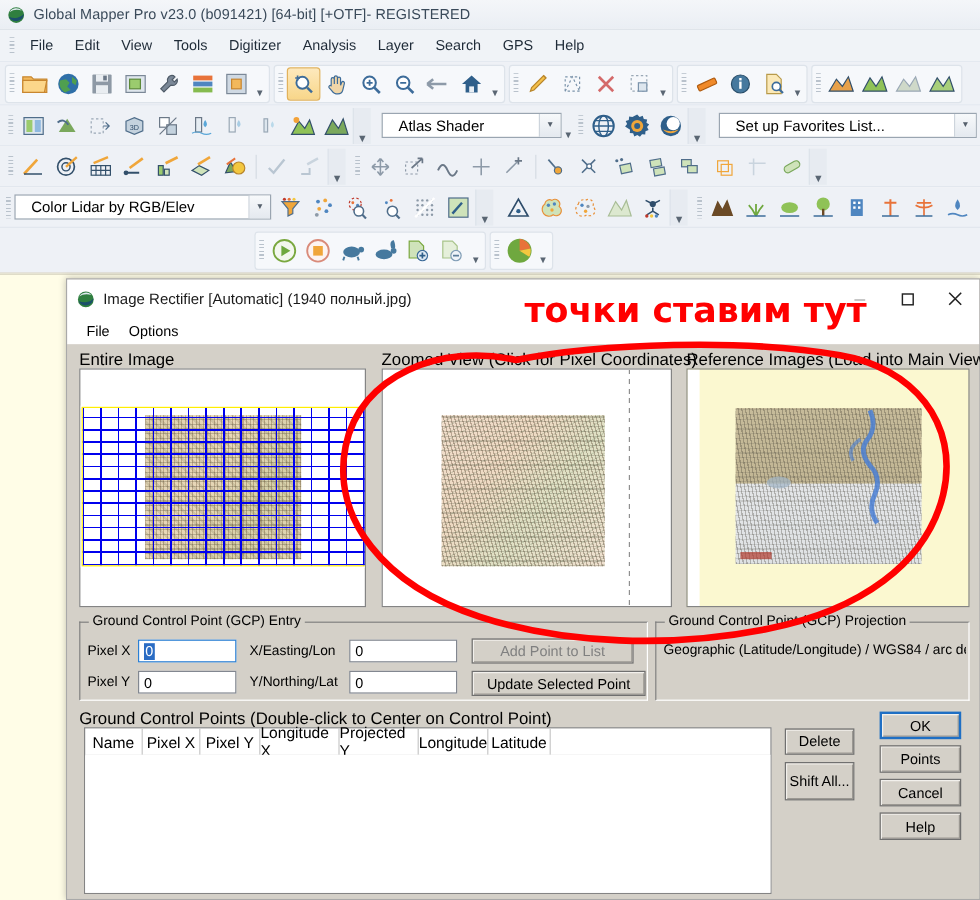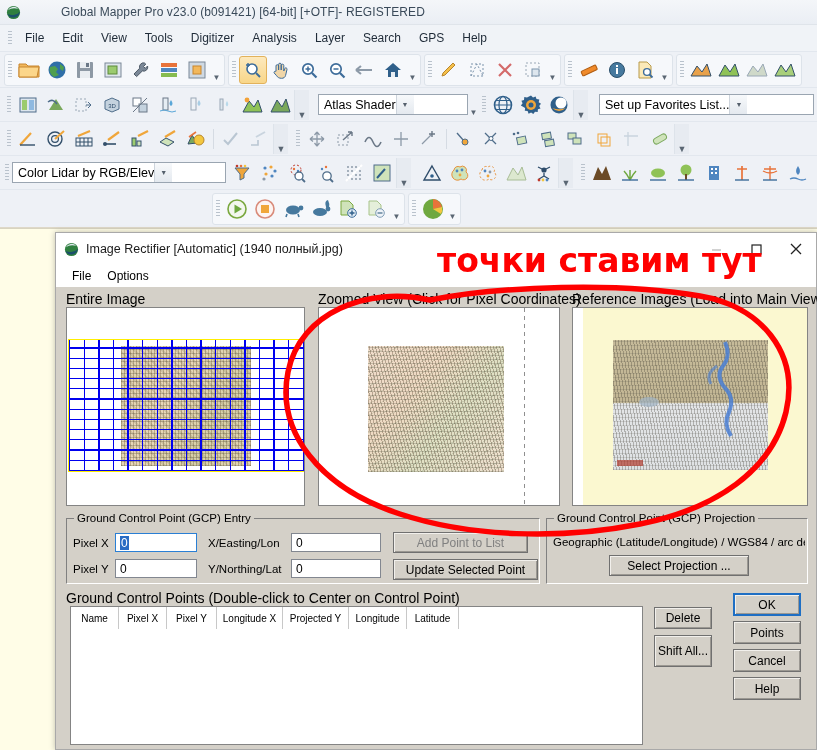--- a/index.html
+++ b/index.html
@@ -5,21 +5,21 @@
   html,body{margin:0;padding:0;}
   body{
     width:817px;height:750px;overflow:hidden;position:relative;
     font-family:"Liberation Sans","DejaVu Sans",sans-serif;
     font-size:12px;color:#000;background:#ffffff;
   }
   
   #app{position:absolute;left:0;top:0;width:817px;height:750px;background:#ffffff;}
   .titlebar{
     height:24px;background:linear-gradient(#f4f6f9,#eaeef4);
-    display:flex;align-items:center;padding-left:6px;border-bottom:1px solid #dfe4ea;gap:33px;
+    display:flex;align-items:center;padding-left:6px;border-bottom:1px solid #dfe4ea;
   }
   .titlebar .logo{width:15px;height:15px;margin-right:7px;flex:none;}
   .titlebar .ttext{font-size:12px;color:#3a4a5a;letter-spacing:0.1px;}
   .menubar{
     height:26px;background:#f0f3f7;display:flex;align-items:center;
     padding-left:8px;border-bottom:1px solid #e2e7ee;
   }
   .menubar .grip{width:4px;height:14px;margin-right:4px;
      background:repeating-linear-gradient(#b9c2cc 0 1px,transparent 1px 3px);}
   .menubar .mi{padding:3px 9px;font-size:12px;color:#1f2b38;cursor:default;}
@@ -32,21 +32,21 @@
   .grip2{width:4px;height:18px;margin:0 3px 0 1px;flex:none;
         background:repeating-linear-gradient(#b9c2cc 0 1px,transparent 1px 3px);}
   .tbbtn{width:26px;height:26px;display:flex;align-items:center;justify-content:center;
         border:1px solid transparent;border-radius:3px;flex:none;}
   .tbbtn.sel{background:linear-gradient(#fde9bd,#f8d689);border-color:#e2b25b;}
   .tbbtn svg{display:block;}
   .chev{width:11px;height:26px;display:flex;align-items:flex-end;justify-content:center;
         font-size:8px;color:#5a6673;flex:none;padding-bottom:1px;}
   .sep{width:1px;height:20px;background:#d5dbe3;margin:0 3px;flex:none;}
   .combo{height:21px;border:1px solid #9aa5b1;background:#fff;display:flex;align-items:center;
-        font-size:12.5px;padding-left:5px;box-sizing:border-box;}
+        justify-content:space-between;font-size:12.5px;padding-left:13px;box-sizing:border-box;}
   .combo .cbarrow{width:17px;height:19px;background:linear-gradient(#f7f9fb,#e4e9ef);
         border-left:1px solid #cdd4dc;display:flex;align-items:center;justify-content:center;
         font-size:7px;color:#55606c;}
   .bigchev{width:14px;height:30px;display:flex;align-items:flex-end;justify-content:center;
         font-size:9px;color:#5a6673;background:#e7ebf1;border-left:1px solid #dde3ea;}
 
   
   #dialog{
     position:absolute;left:55px;top:232px;width:762px;height:518px;
     background:#d4d0c8;border:1px solid #a9a9a9;box-sizing:border-box;
@@ -73,25 +73,25 @@
   .flbl{position:absolute;font-size:11.5px;white-space:nowrap;}
   .btn{position:absolute;background:#d4d0c8;border:1px solid #707070;box-sizing:border-box;
         display:flex;align-items:center;justify-content:center;font-size:12px;
         box-shadow:inset 1px 1px 0 #f2f0ec, inset -1px -1px 0 #9b9892;}
   .btn.def{border:2px solid #1f6fc4;}
   .btn.disabled{color:#808080;}
 
   .tbl{position:absolute;background:#fff;border:1px solid #848484;box-sizing:border-box;}
   .tblhead{display:flex;height:22px;border-bottom:1px solid #c8c8c8;}
   .th{border-right:1px solid #c8c8c8;display:flex;align-items:center;justify-content:center;
-      font-size:10px;box-sizing:border-box;height:22px;}
+      font-size:13px;box-sizing:border-box;height:22px;}
 
   
   #redlayer{position:absolute;left:0;top:0;width:817px;height:750px;pointer-events:none;}
-  #redtext{position:absolute;left:437px;top:241px;font-size:33px;font-weight:bold;color:#ff0000;
+  #redtext{position:absolute;left:437px;top:241px;font-size:29px;font-weight:bold;color:#ff0000;
       font-family:"DejaVu Sans","Liberation Sans",sans-serif;letter-spacing:0px;}
 </style>
 </head>
 <body>
 
 <div id="app">
 
   <div class="titlebar">
     <svg class="logo" viewBox="0 0 16 16">
       <circle cx="8" cy="8" r="7" fill="#2f7f3f"></circle>
@@ -876,21 +876,20 @@
       </div>
 
       <div class="btn disabled" style="left:326px;top:13px;width:135px;height:21px">Add Point to List</div>
       <div class="btn" style="left:326px;top:40px;width:145px;height:21px">Update Selected Point</div>
     </div>
 
     <div class="group" style="left:490px;top:231px;width:262px;height:66px">
       <span class="glabel">Ground Control Point (GCP) Projection</span>
       <div style="position:absolute;left:6px;top:17px;width:252px;font-size:11.5px;
                   white-space:nowrap;overflow:hidden;text-overflow:clip">Geographic (Latitude/Longitude) / WGS84 / arc deg</div>
-      <div class="btn" style="left:62px;top:36px;width:140px;height:21px">Select Projection ...</div>
     </div>
 
     <span class="plabel" style="left:10px;top:303px">Ground Control Points (Double-click to Center on Control Point)</span>
 
     <div class="tbl" style="left:14px;top:319px;width:573px;height:139px">
       <div class="tblhead">
         <span class="th" style="width:48px">Name</span>
         <span class="th" style="width:48px">Pixel X</span>
         <span class="th" style="width:50px">Pixel Y</span>
         <span class="th" style="width:66px">Longitude X</span>

